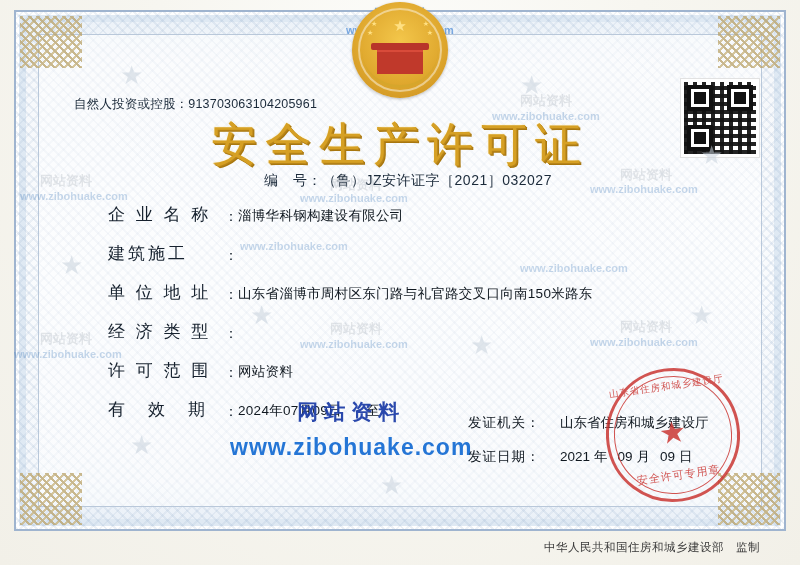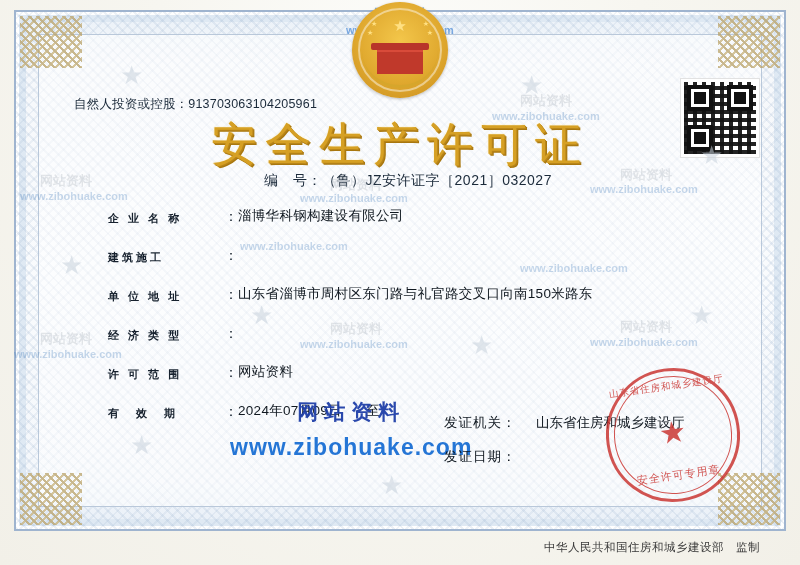--- a/index.html
+++ b/index.html
@@ -106,39 +106,39 @@
   }
 
   
   .fields{
     position:absolute;left:108px;top:200px;right:60px;
   }
   .row{
     display:flex;align-items:flex-end;margin-bottom:13px;height:26px;
   }
   .label{
-    width:116px;flex:0 0 116px;font-size:11px;color:#16212e;
-    letter-spacing:3px;font-weight:bold;white-space:nowrap;
+    width:116px;flex:0 0 116px;font-size:17px;color:#16212e;
+    letter-spacing:3px;font-weight:normal;white-space:nowrap;
   }
   .colon{flex:0 0 10px;font-size:14px;color:#16212e;}
   .value{
     flex:1;font-size:13.5px;color:#101820;white-space:nowrap;
     padding-bottom:1px;letter-spacing:.3px;
   }
   .row.validity .value{display:flex;align-items:center;gap:0;}
   .v-from{min-width:118px;}
   .v-to-label{padding:0 16px 0 10px;font-size:13.5px;}
   .v-to{min-width:110px;}
 
   
   .issuer{
     position:absolute;right:56px;top:414px;width:300px;text-align:left;
   }
   .issuer .irow{display:flex;font-size:13.5px;color:#101820;margin-bottom:16px;}
-  .issuer .ilabel{flex:0 0 92px;letter-spacing:1px;}
+  .issuer .ilabel{flex:0 0 92px;letter-spacing:1px;margin-left:24px;}
   .issuer .ivalue{flex:1;white-space:nowrap;}
   .date-parts span{margin-right:2px;}
   .date-parts .unit{margin:0 10px 0 2px;}
 
   
   .seal{
     position:absolute;right:60px;top:368px;width:128px;height:128px;
     border-radius:50%;border:3px solid #c9302c;
     color:#c9302c;opacity:.82;transform:rotate(-8deg);
     pointer-events:none;
@@ -288,20 +288,23 @@
     <div class="t2">www.zibohuake.com</div>
   </div>
 
   <div class="issuer">
     <div class="irow">
       <div class="ilabel">发证机关：</div>
       <div class="ivalue">山东省住房和城乡建设厅</div>
     </div>
     <div class="irow">
       <div class="ilabel">发证日期：</div>
+      <div class="ivalue date-parts">
+        <span>2021</span><span class="unit">年</span><span>09</span><span class="unit">月</span><span>09</span><span class="unit">日</span>
+      </div>
     </div>
   </div>
 
   <div class="seal">
     <div class="ring2"></div>
     <div class="stop">山东省住房和城乡建设厅</div>
     <div class="sstar">★</div>
     <div class="sbot">安全许可专用章</div>
   </div>
 

